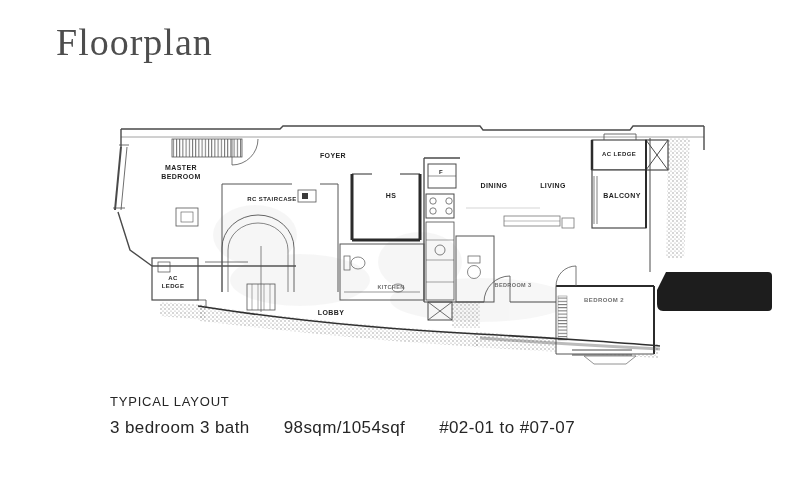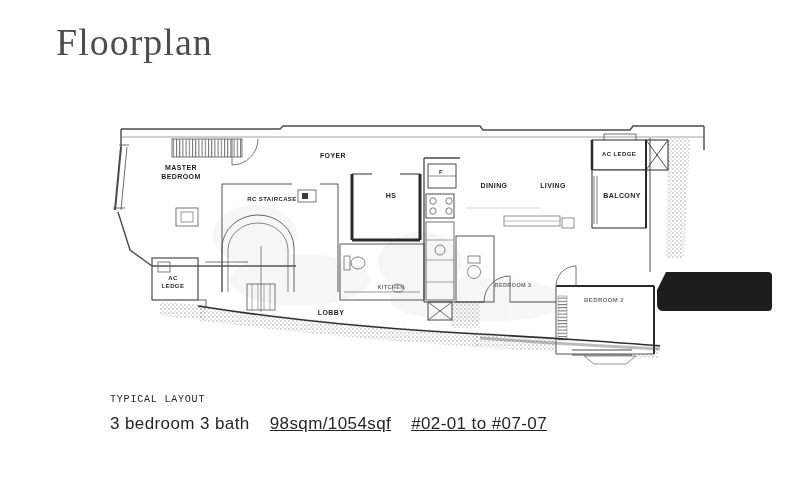--- a/index.html
+++ b/index.html
@@ -4,23 +4,23 @@
 <style>
   html,body{margin:0;padding:0;background:#ffffff;}
   body{width:800px;height:493px;position:relative;overflow:hidden;font-family:"Liberation Sans",sans-serif;}
   #page-title{position:absolute;left:56px;top:20px;margin:0;font-family:"Liberation Serif",serif;font-weight:400;font-size:38px;letter-spacing:1px;color:#4d4d4d;}
   #plan{position:absolute;left:0;top:0;width:800px;height:493px;}
   #plan svg{position:absolute;left:0;top:0;}
   .lbl{position:absolute;transform:translate(-50%,-50%);font-size:7px;font-weight:bold;color:#1f1f1f;letter-spacing:.4px;white-space:pre-line;text-align:center;line-height:1.25;}
   .lbl.sm{font-size:6px;}
   .lbl.faint{font-size:5.5px;color:#4a4a4a;opacity:.8;}
   .footer{position:absolute;left:110px;top:394px;color:#262626;}
-  .footer .f1{font-size:10px;letter-spacing:.8px;font-family:Liberation Mono, monospace;}
+  .footer .f1{font-size:13px;letter-spacing:.8px;}
   .footer .f2{margin-top:9px;font-size:17px;letter-spacing:.4px;}
-  .footer .f2 .gap{margin-left:20px;text-decoration:underline;}
+  .footer .f2 .gap{margin-left:34px;}
 </style>
 </head>
 <body>
 
 <h1 id="page-title">Floorplan</h1>
 
 <div id="plan">
   <svg width="800" height="493" viewBox="0 0 800 493">
     <defs>
       <pattern id="dots" width="4" height="4" patternUnits="userSpaceOnUse">

